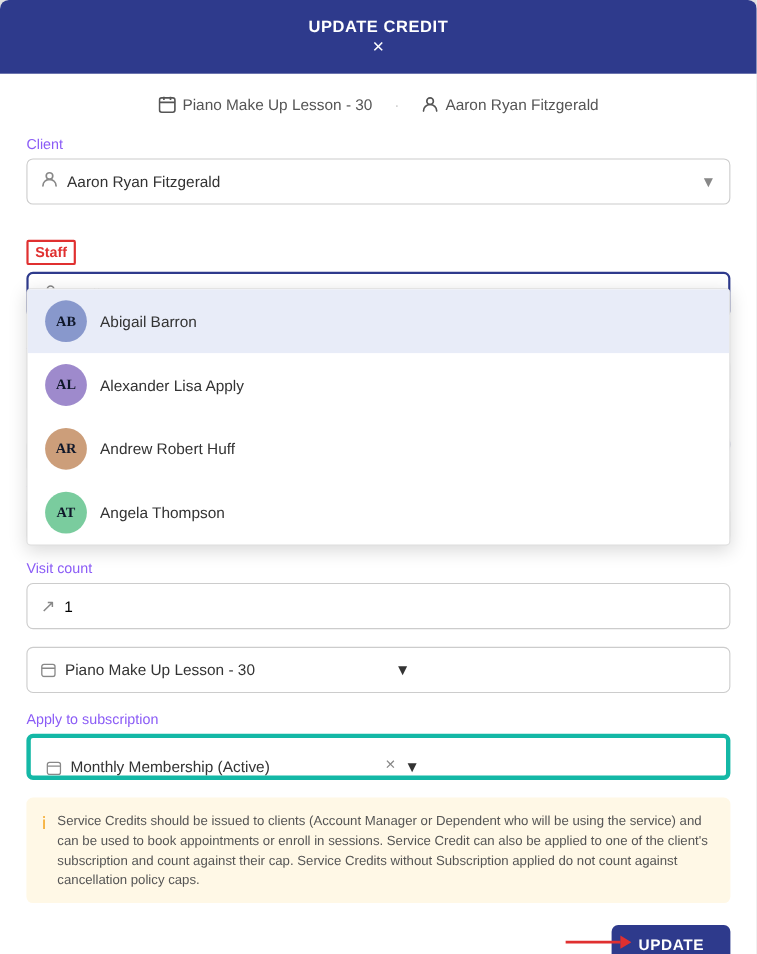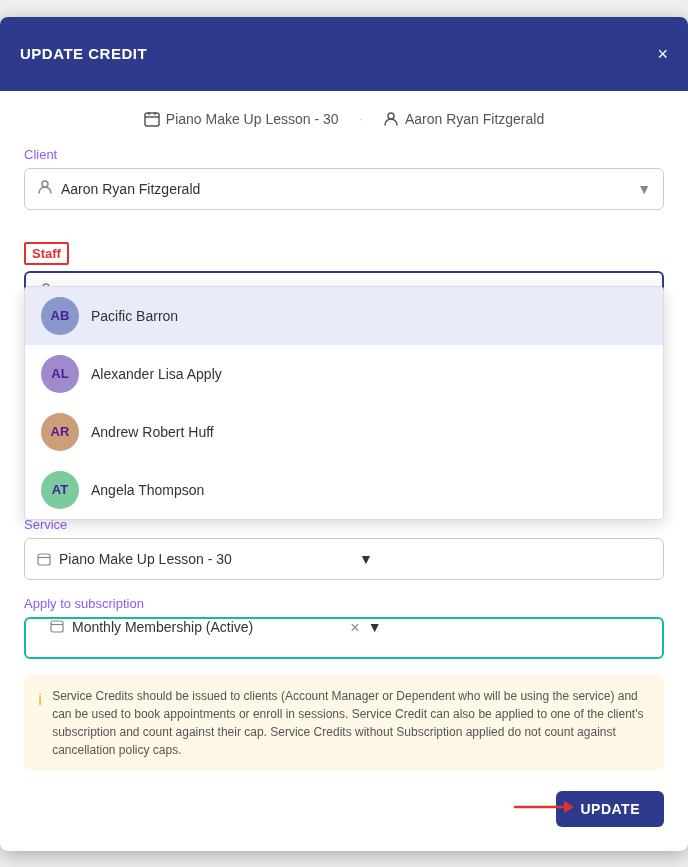--- a/index.html
+++ b/index.html
@@ -16,24 +16,25 @@
       width: 688px;
       background: #fff;
       border-radius: 8px;
       overflow: hidden;
       box-shadow: 0 4px 20px rgba(0,0,0,0.3);
       position: relative;
     }
     .modal-header {
       background: #2e3a8c;
       color: #fff;
-      padding: 28px 20px;
+      padding: 16px 20px;
       display: flex;
       align-items: center;
       justify-content: space-between;
+      flex-direction: column;
     }
     .modal-title {
       font-size: 15px;
       font-weight: 700;
       letter-spacing: 0.5px;
       color: #fff;
     }
     .close-btn {
       color: #fff;
       background: none;
@@ -148,22 +149,23 @@
     
     .av-circle {
       width: 38px;
       height: 38px;
       border-radius: 50%;
       display: flex;
       align-items: center;
       justify-content: center;
       font-size: 13px;
       font-weight: 600;
-      color: #4c1d95;
+      color: #0f172a;
       flex-shrink: 0;
+      font-family: Liberation Serif, serif;
     }
     .toggle {
       width: 42px;
       height: 24px;
       background: #2e3a8c;
       border-radius: 12px;
       position: relative;
       cursor: pointer;
     }
     .toggle::after {
@@ -227,25 +229,25 @@
       padding: 0 12px;
       gap: 8px;
     }
     .service-row span {
       flex: 1;
       font-size: 14px;
       color: #333;
     }
     .subscription-row {
       display: flex;
-      align-items: flex-start;
-      border: 2px solid #14b8a6;
+      align-items: flex-end;
+      border: 4px solid #14b8a6;
       border-radius: 6px;
       height: 42px;
-      padding: 0 24px;
+      padding: 0 14px;
       gap: 8px;
     }
     .subscription-row span {
       flex: 1;
       font-size: 14px;
       color: #333;
     }
     .x-btn {
       background: none;
       border: none;
@@ -354,21 +356,21 @@
         </span>
         <input type="text" placeholder="Staff" style="">
         <span class="chevron">▼</span>
       </div>
 
       
       <div class="dropdown-list">
 
       <div class="dropdown-item">
             <div class="av-circle" style="background: rgb(136, 152, 204);">AB</div>
-            <span>Pacific Barron</span>
+            <span>Abigail Barron</span>
           </div>
           <div class="dropdown-item">
             <div class="av-circle" style="background: rgb(158, 138, 204);">AL</div>
             <span>Alexander Lisa Apply</span>
           </div>
           <div class="dropdown-item">
             <div class="av-circle" style="background: rgb(204, 158, 122);">AR</div>
             <span>Andrew Robert Huff</span>
           </div>
           <div class="dropdown-item">
@@ -423,23 +425,29 @@
             <svg width="14" height="14" viewBox="0 0 14 14" fill="none">
               <rect x="1" y="2" width="12" height="11" rx="2" stroke="#888" stroke-width="1.2"></rect>
               <line x1="1" y1="5.5" x2="13" y2="5.5" stroke="#888" stroke-width="1.2"></line>
             </svg>
             <span>Sun, Apr 2, 2023</span>
           </div>
         </div>
       </div>
     </div>
 
+    <div class="field-group" style="margin-top:16px;">
+      <label class="field-label">Visit count</label>
+      <div class="visit-input-row">
+        <span class="trend-icon">↗</span>
+        <input type="text" value="1" style="border: none; outline: none; font-size: 14px; flex: 1 1 0%;">
+      </div>
+    </div>
 
     <div class="field-group">
-      <label class="field-label">Service</label>
       <div class="service-row">
         <svg width="14" height="14" viewBox="0 0 14 14" fill="none">
           <rect x="1" y="2" width="12" height="11" rx="2" stroke="#888" stroke-width="1.2"></rect>
           <line x1="1" y1="5.5" x2="13" y2="5.5" stroke="#888" stroke-width="1.2"></line>
         </svg>
         <span>Piano Make Up Lesson - 30</span>
         <span class="chevron">▼</span>
       </div>
     </div>
 

